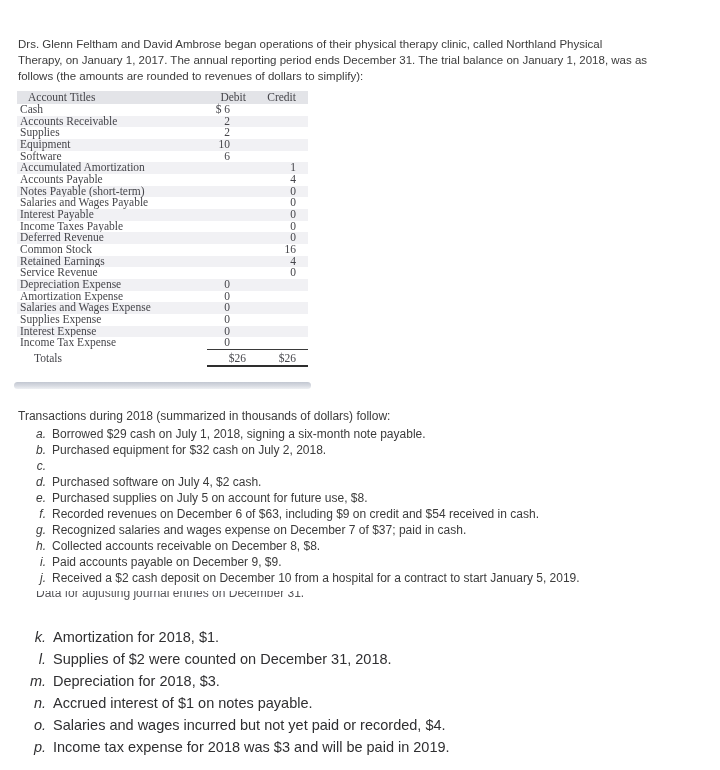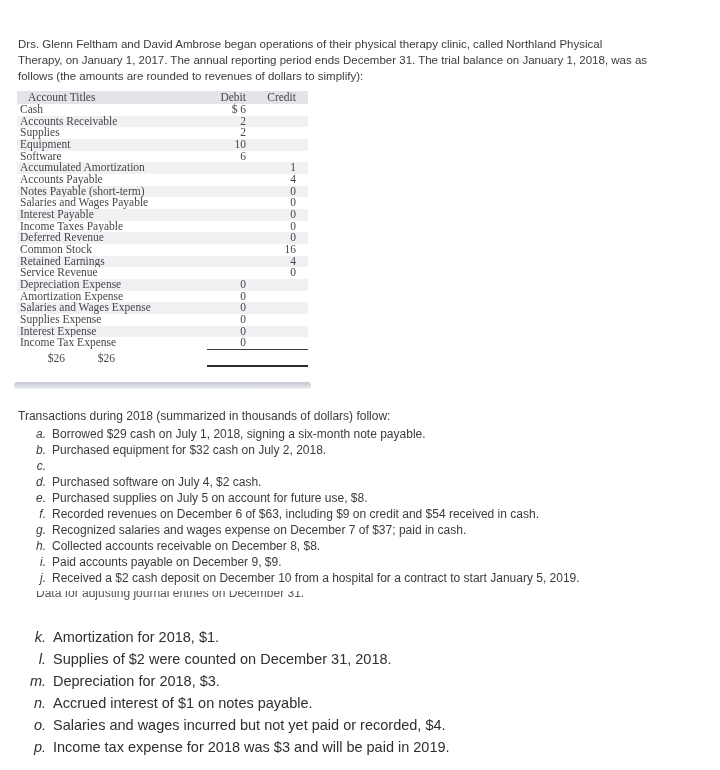--- a/index.html
+++ b/index.html
@@ -14,21 +14,21 @@
 
   
   .tb {
     position:absolute; top:91px; left:17px; width:291px;
     font-family:"Liberation Mono","DejaVu Sans Mono",monospace;
     font-size:11.5px; color:#46464b;
   }
   .tb-row { display:flex; align-items:flex-end; padding-right:12px;font-family:Liberation Serif, serif; }
   .tb-head { background:#e3e4e8; height:13px; line-height:13px; }
   .tb-head .c-acct { padding-left:11px; }
-  .tb-body .tb-row { height:11.68px; line-height:11.68px; }
+  .tb-body .tb-row { height:11.68px; line-height:11.68px;gap:16px; }
   .tb-body .tb-row:nth-child(even) { background:#f1f1f4; }
   .c-acct { flex:1; padding-left:3px; white-space:nowrap; overflow:hidden; }
   .c-debit { width:48px; text-align:right; white-space:pre; }
   .c-credit { width:50px; text-align:right; white-space:pre; }
   .tb-totals { position:relative; height:17px; line-height:17px; margin-top:1px; }
   .tb-totals .c-acct { padding-left:17px; }
   .rule { position:absolute; left:190px; right:0; }
   .rule-top { top:-1px; border-top:1px solid #3a3a3a; }
   .rule-bottom { bottom:0px; border-bottom:2px solid #2e2e2e; }
 
@@ -200,20 +200,21 @@
         </div>
 
         <div class="tb-row">
           <span class="c-acct">Income Tax Expense</span>
           <span class="c-debit">0</span>
           <span class="c-credit"></span>
         </div>
       </div>
     <div class="tb-row tb-totals">
       <span class="rule rule-top"></span>
+      <span class="c-acct">Totals</span>
       <span class="c-debit">$26</span>
       <span class="c-credit">$26</span>
       <span class="rule rule-bottom"></span>
     </div>
   </div>
 
   <div class="scrollbar"></div>
 
   <div class="trans-head">Transactions during 2018 (summarized in thousands of dollars) follow:</div>
 

